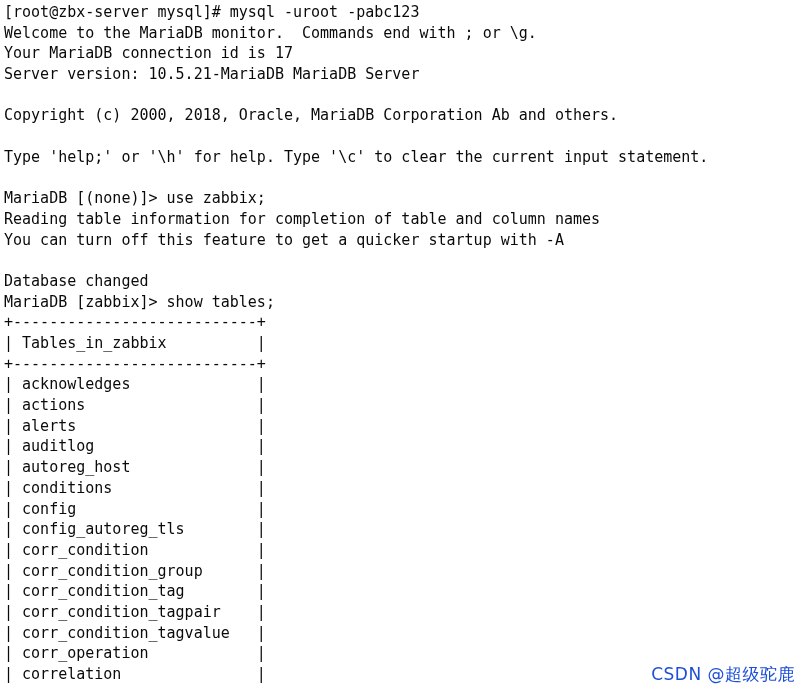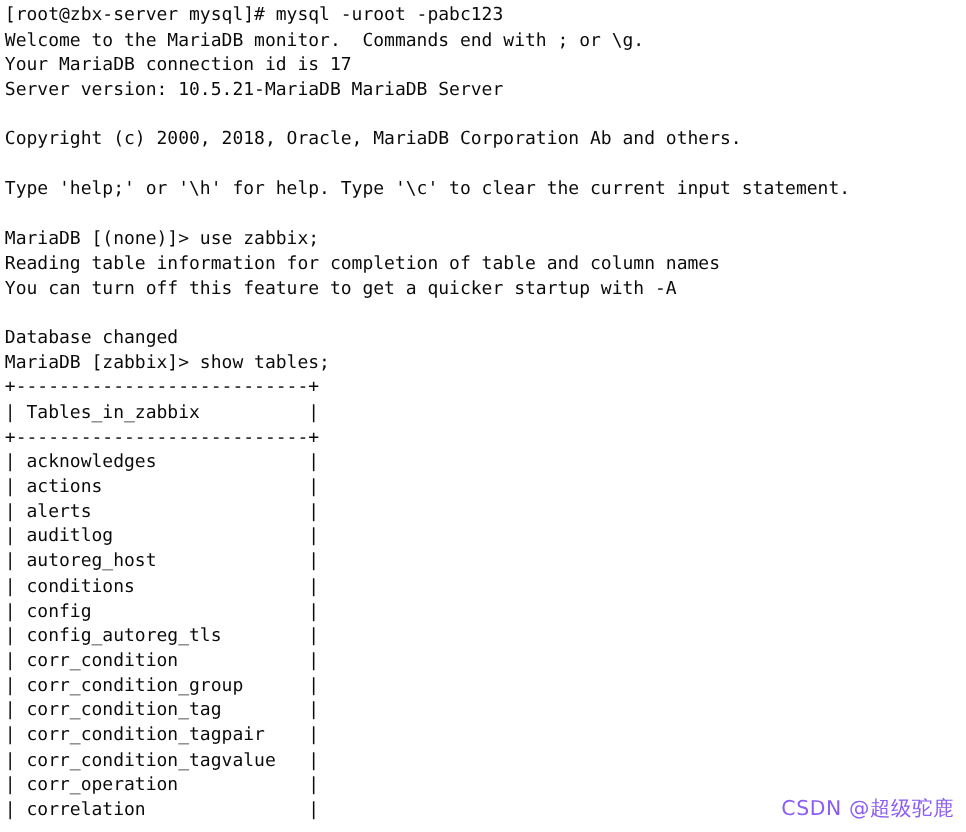--- a/index.html
+++ b/index.html
@@ -36,21 +36,21 @@
   }
   .line.blank {
     height: 20.7px;
   }
   #watermark {
     position: absolute;
     right: 10px;
     bottom: 8px;
     font-family: "DejaVu Sans", "Liberation Sans", sans-serif;
     font-size: 17px;
-    color: #8b5cf6;
+    color: #1d4ed8;
     letter-spacing: 0.5px;
     white-space: pre;
     user-select: none;
   }
 </style>
 </head>
 <body>
 
 <div id="terminal">
   <div id="screen"><div class="line">[root@zbx-server mysql]# mysql -uroot -pabc123</div><div class="line bold">Welcome to the MariaDB monitor.  Commands end with ; or \g.</div><div class="line bold">Your MariaDB connection id is 17</div><div class="line bold">Server version: 10.5.21-MariaDB MariaDB Server</div><div class="line blank"></div><div class="line bold">Copyright (c) 2000, 2018, Oracle, MariaDB Corporation Ab and others.</div><div class="line blank"></div><div class="line bold">Type 'help;' or '\h' for help. Type '\c' to clear the current input statement.</div><div class="line blank"></div><div class="line">MariaDB [(none)]&gt; use zabbix;</div><div class="line">Reading table information for completion of table and column names</div><div class="line">You can turn off this feature to get a quicker startup with -A</div><div class="line blank"></div><div class="line bold">Database changed</div><div class="line">MariaDB [zabbix]&gt; show tables;</div><div class="line">+---------------------------+</div><div class="line">| Tables_in_zabbix          |</div><div class="line">+---------------------------+</div><div class="line">| acknowledges              |</div><div class="line">| actions                   |</div><div class="line">| alerts                    |</div><div class="line">| auditlog                  |</div><div class="line">| autoreg_host              |</div><div class="line">| conditions                |</div><div class="line">| config                    |</div><div class="line">| config_autoreg_tls        |</div><div class="line">| corr_condition            |</div><div class="line">| corr_condition_group      |</div><div class="line">| corr_condition_tag        |</div><div class="line">| corr_condition_tagpair    |</div><div class="line">| corr_condition_tagvalue   |</div><div class="line">| corr_operation            |</div><div class="line">| correlation               |</div></div>

